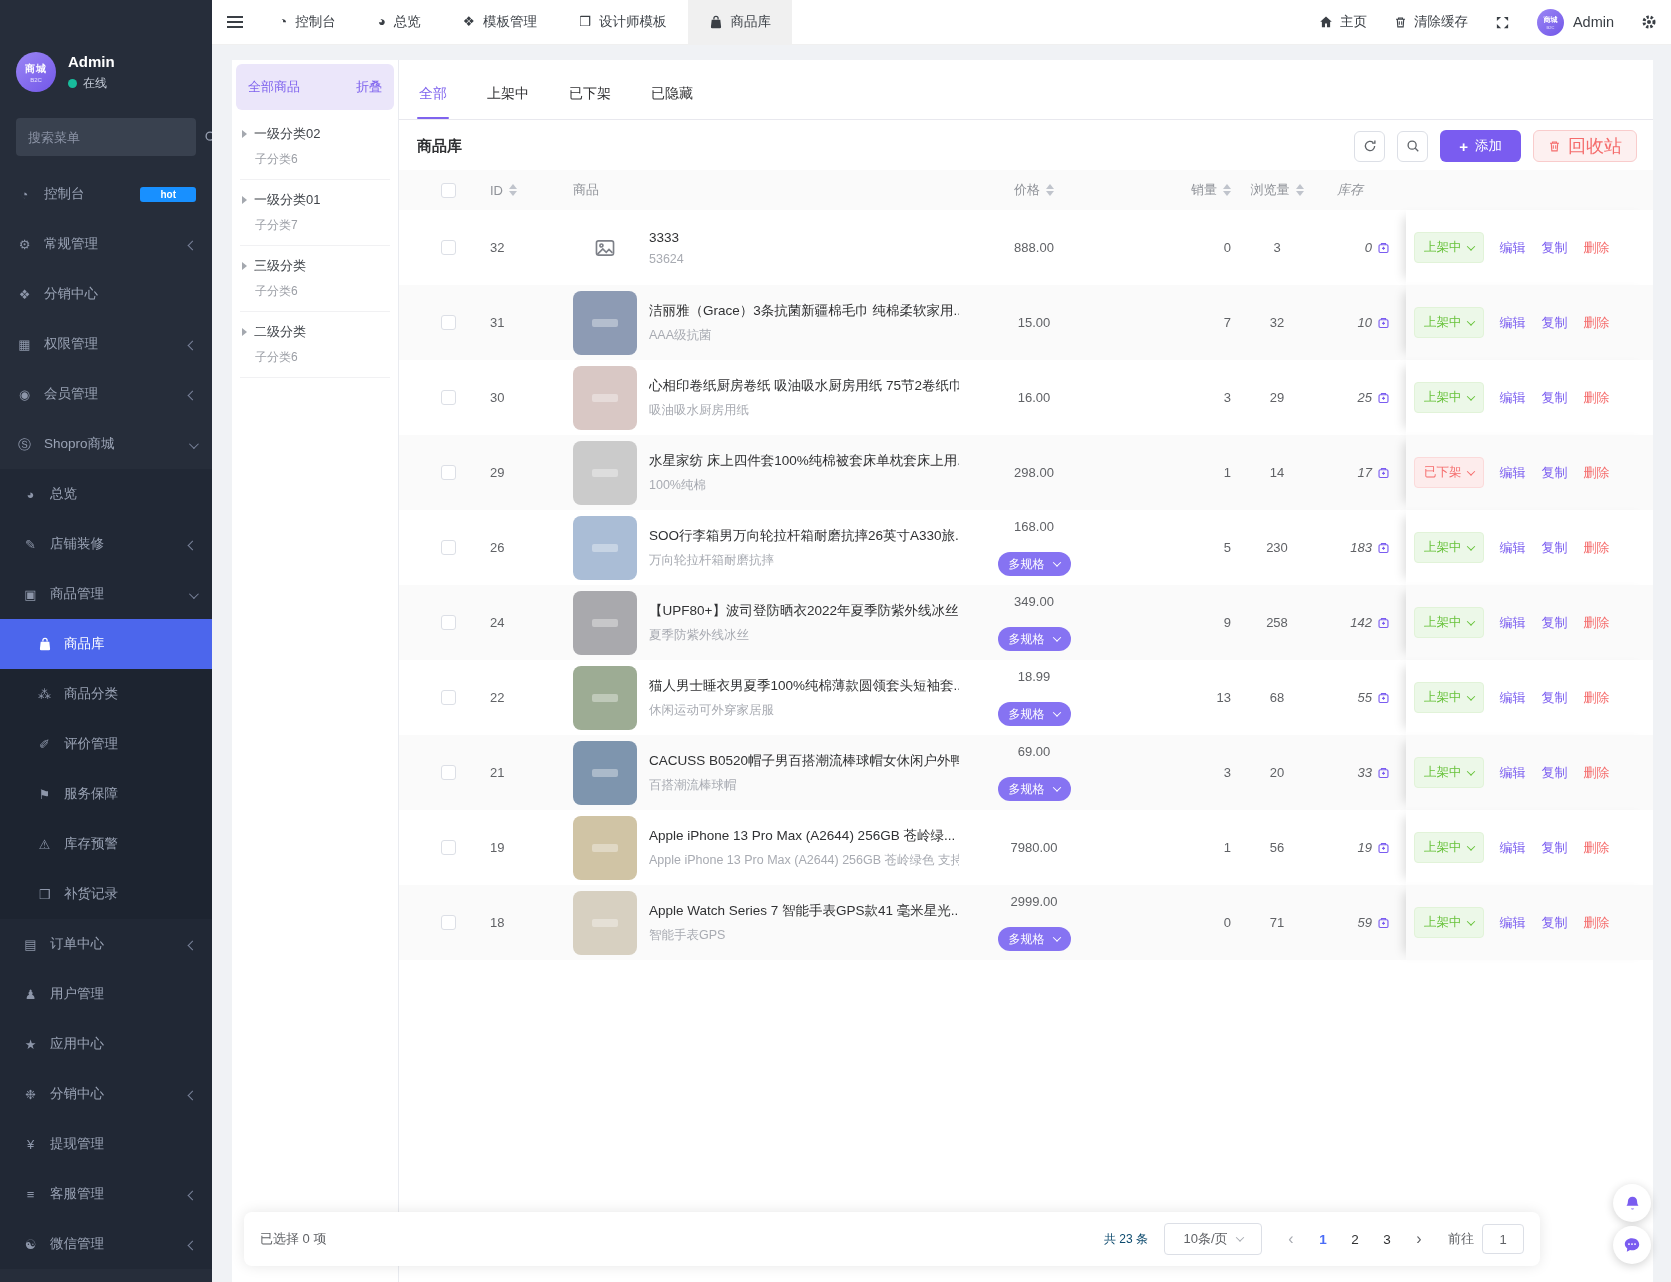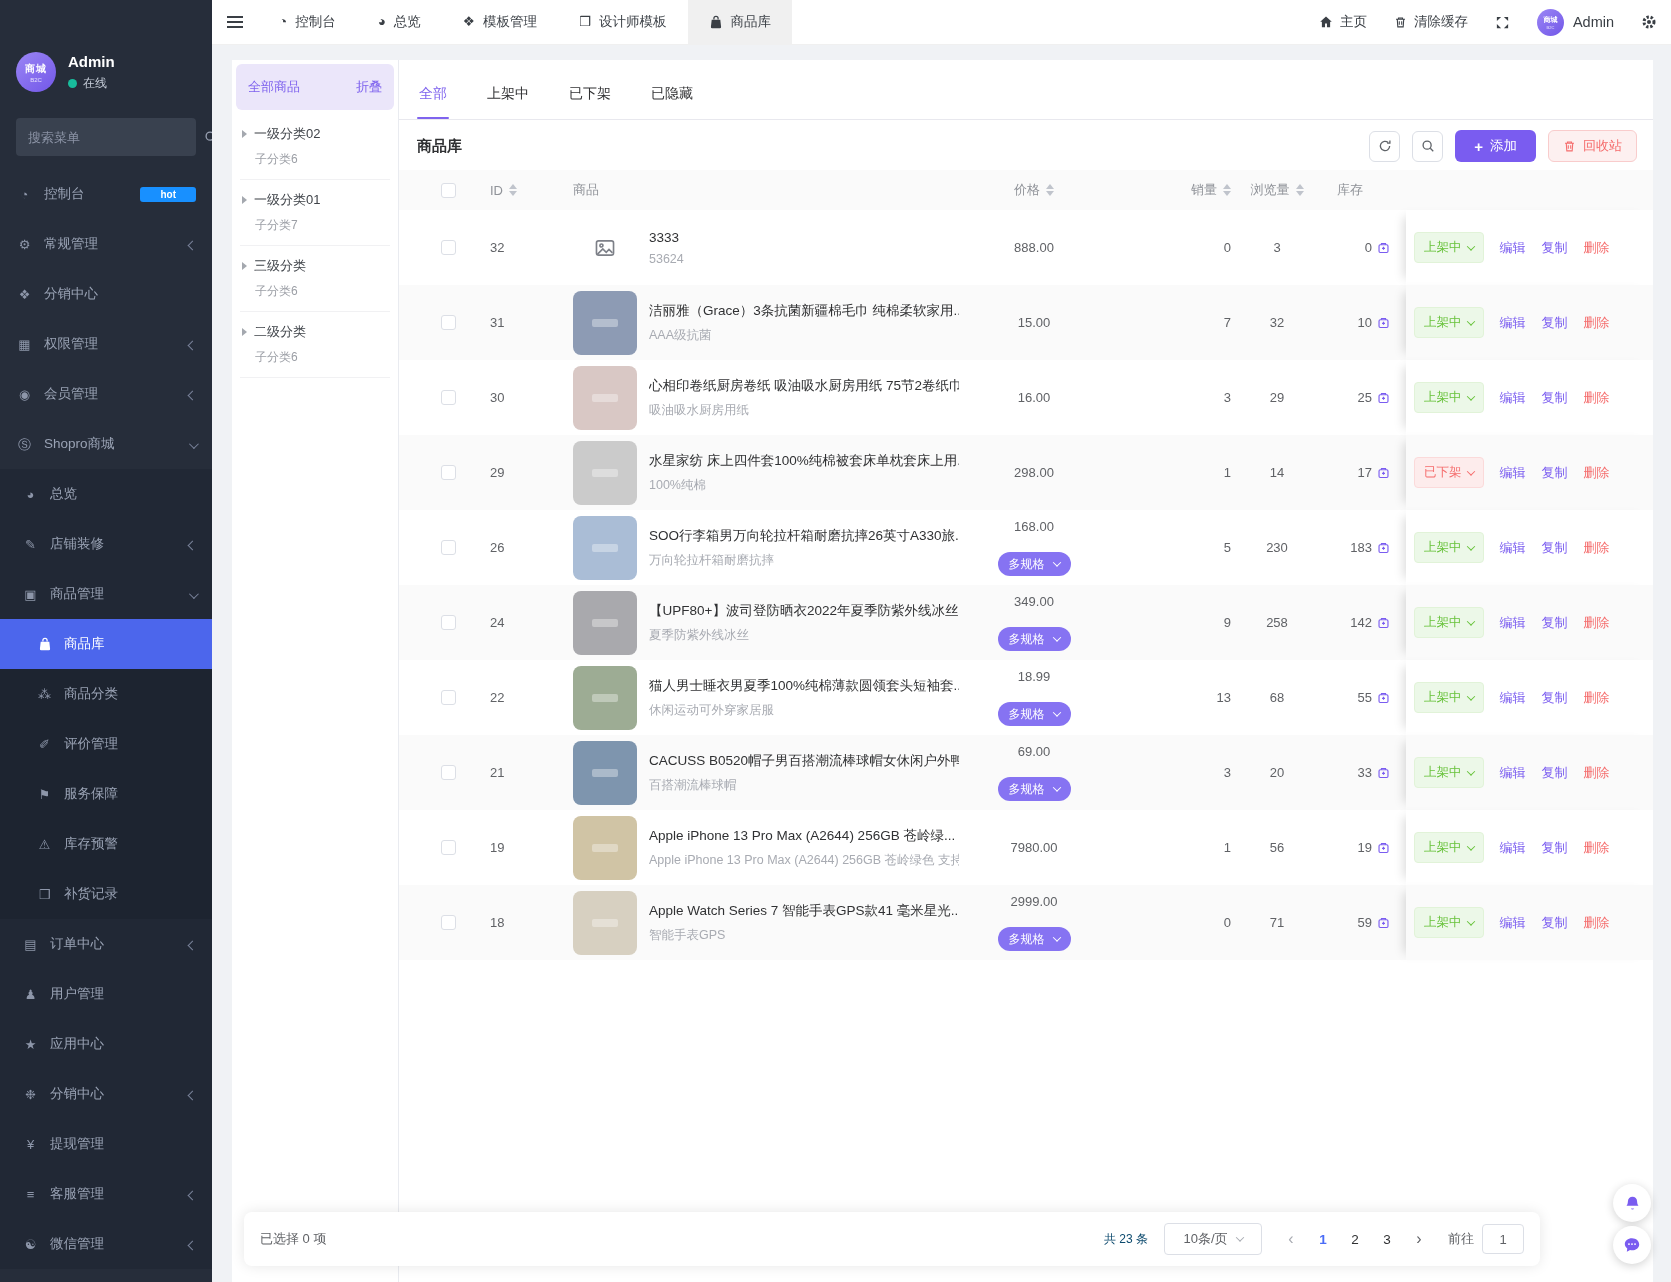--- a/index.html
+++ b/index.html
@@ -77,34 +77,34 @@
   .tab.active::after { content:""; position:absolute; left:0; right:0; bottom:0; height:2.5px; background:#7f63ee; border-radius:2px;}
   .toolbar { height:50px; display:flex; align-items:center; padding:2px 16px 0 18px; }
   .tl-title { font-size:15px; font-weight:bold; color:#303133; }
   .tl-right { margin-left:auto; display:flex; align-items:center; gap:12px; }
   .icon-btn { width:31px; height:31px; border:1px solid #dcdfe6; border-radius:6px; background:#fff; color:#5f6368;
     display:flex; align-items:center; justify-content:center; cursor:pointer; }
   .btn-add { height:32px; background:#7a5cf0; color:#fff; border:0; border-radius:6px; padding:0 19px;
     display:flex; align-items:center; gap:7px; font-size:13.5px; cursor:pointer; font-family:inherit;}
   .btn-add .plus { font-size:15px; font-weight:bold; line-height:1;}
   .btn-recycle { height:32px; background:#fdf0f0; border:1px solid #f9cccc; color:#f56c6c; border-radius:6px;
-    padding:0 14px; display:flex; align-items:center; gap:7px; font-size:13px; cursor:pointer; font-family:inherit;}
+    padding:0 14px; display:flex; align-items:center; gap:7px; font-size:18px; cursor:pointer; font-family:inherit;}
 
   
   .t-header { display:flex; height:40px; align-items:center; background:#fafafa; color:#909399; font-size:13px; }
   .t-row { display:flex; height:75px; align-items:center; color:#606266; background:#fff;}
   .t-row.stripe { background:#fafafa; }
   .c { flex:none; display:flex; align-items:center; height:100%; }
   .c-check { width:70px; padding-left:42px; }
   .c-id    { width:70px; padding-left:21px; }
   .c-prod  { width:420px; padding-left:34px; }
   .c-price { width:150px; flex-direction:column; justify-content:center; }
   .c-sales { width:122px; justify-content:flex-end; }
   .c-views { width:92px;  justify-content:center; }
-  .c-stock { width:83px;  justify-content:flex-end; gap:5px; padding-right:16px; }
+  .c-stock { width:83px;  justify-content:flex-end; gap:5px; padding-right:16px;font-style:italic; }
   .c-ops   { width:247px; padding-left:8px; gap:16px; background:inherit;
     box-shadow:-9px 0 10px -7px rgba(0,0,0,.15); position:relative; }
   .t-header .c-ops { background:#fff; }
   .checkbox { width:15px; height:15px; border:1px solid #dcdfe6; border-radius:3px; background:#fff; cursor:pointer; }
   .sorts { display:inline-flex; flex-direction:column; gap:2px; margin-left:6px; cursor:pointer;}
   .sorts .su { width:0;height:0;border-left:4px solid transparent;border-right:4px solid transparent;border-bottom:5px solid #c0c4cc;}
   .sorts .sd { width:0;height:0;border-left:4px solid transparent;border-right:4px solid transparent;border-top:5px solid #c0c4cc;}
   .p-img { width:64px; height:64px; min-width:64px; border-radius:8px; position:relative; }
   .p-img .wm { position:absolute; left:50%; top:50%; transform:translate(-50%,-50%); width:26px; height:8px;
     background:rgba(255,255,255,.35); border-radius:2px;}

